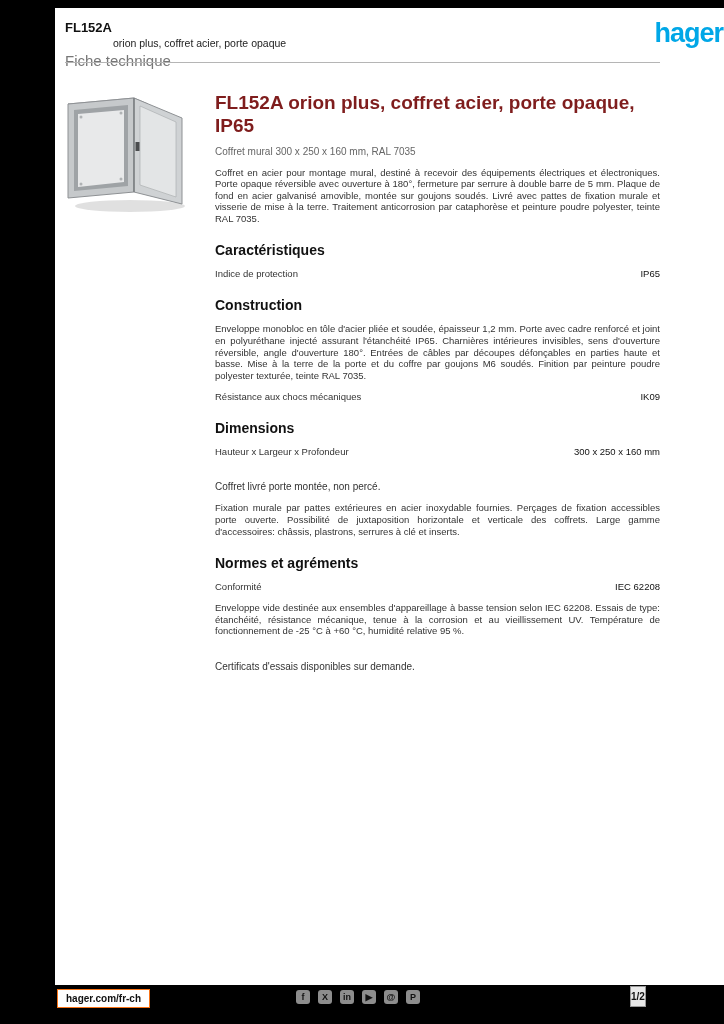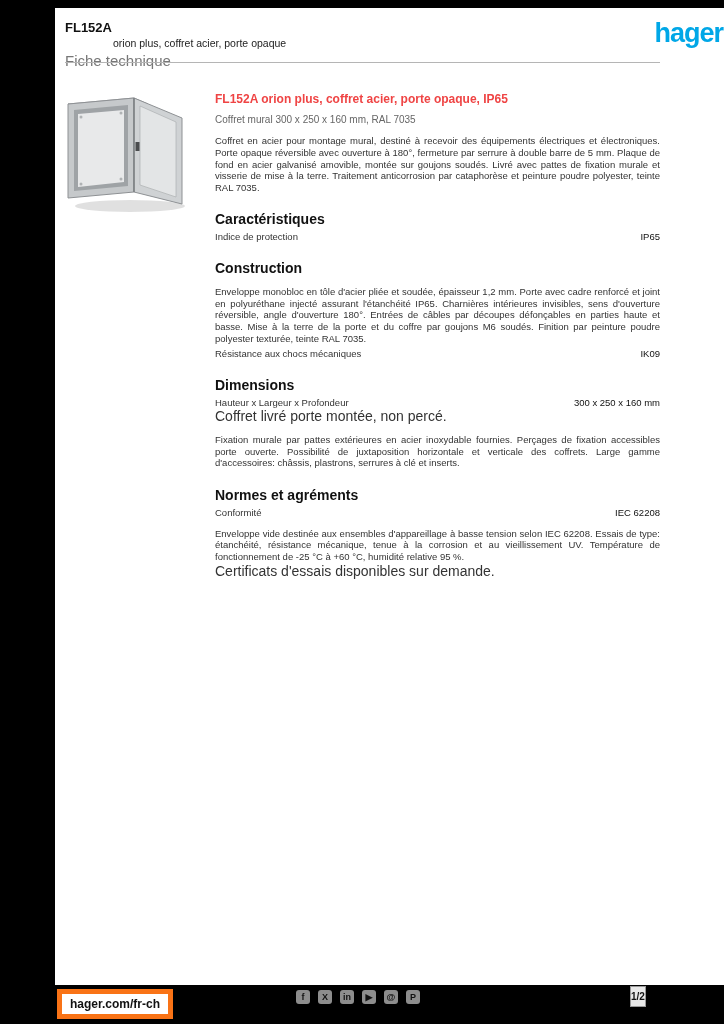--- a/index.html
+++ b/index.html
@@ -16,33 +16,33 @@
   .doctype{font-size:15px;color:#777;margin-top:3px;}
   .hdr-rule{position:absolute;left:10px;top:54px;width:595px;height:1px;background:#b5b5b5;}
   .logo{position:absolute;right:8px;top:10px;font-size:27px;font-weight:bold;
         color:#00a7e7;letter-spacing:-1px;}
 
   
   .product-img{position:absolute;left:5px;top:80px;width:140px;height:127px;}
 
   
   .content{position:absolute;left:160px;top:84px;width:445px;color:#222;}
-  .title{font-size:12px;font-weight:bold;color:#ef4444;line-height:1.2;}
+  .title{font-size:19px;font-weight:bold;color:#7f1d1d;line-height:1.2;}
   .subtitle{font-size:10px;color:#666;margin-top:8px;}
   .para{font-size:9.5px;line-height:1.22;text-align:justify;color:#333;margin-top:10px;}
   .section{margin-top:18px;}
   .heading{font-size:14px;font-weight:bold;color:#111;}
-  .row{display:flex;justify-content:space-between;font-size:9.5px;margin-top:4px;color:#333;}
+  .row{display:flex;justify-content:space-between;font-size:9.5px;margin-top:10px;color:#333;}
   .row .val{text-align:right;color:#111;white-space:nowrap;margin-left:12px;}
-  .note{font-size:14px;margin-top:0;color:#333;}
+  .note{font-size:10px;margin-top:24px;color:#333;}
   .highlight{margin-top:22px;font-size:15px;font-weight:bold;color:#000;}
 
   
-  .site-box{position:absolute;left:57px;top:989px;background:#fff;border:5px solid #f97316;
-            padding:3px 8px;font-size:12px;font-weight:bold;color:#111;}
+  .site-box{position:absolute;left:57px;top:989px;background:#fff;border:1px solid #f97316;
+            padding:3px 8px;font-size:10px;font-weight:bold;color:#111;}
   .social{position:absolute;left:296px;top:990px;display:flex;gap:8px;}
   .social .icon{width:14px;height:14px;border-radius:3px;background:#8d8d8d;color:#111;
             font-size:9px;font-weight:bold;display:flex;align-items:center;justify-content:center;}
   .page-box{position:absolute;left:630px;top:986px;background:#e8e8e8;border:1px solid #999;
             padding:4px 0;font-size:10px;font-weight:bold;color:#111;}
 </style>
 </head>
 <body>
 
 <div class="page">

